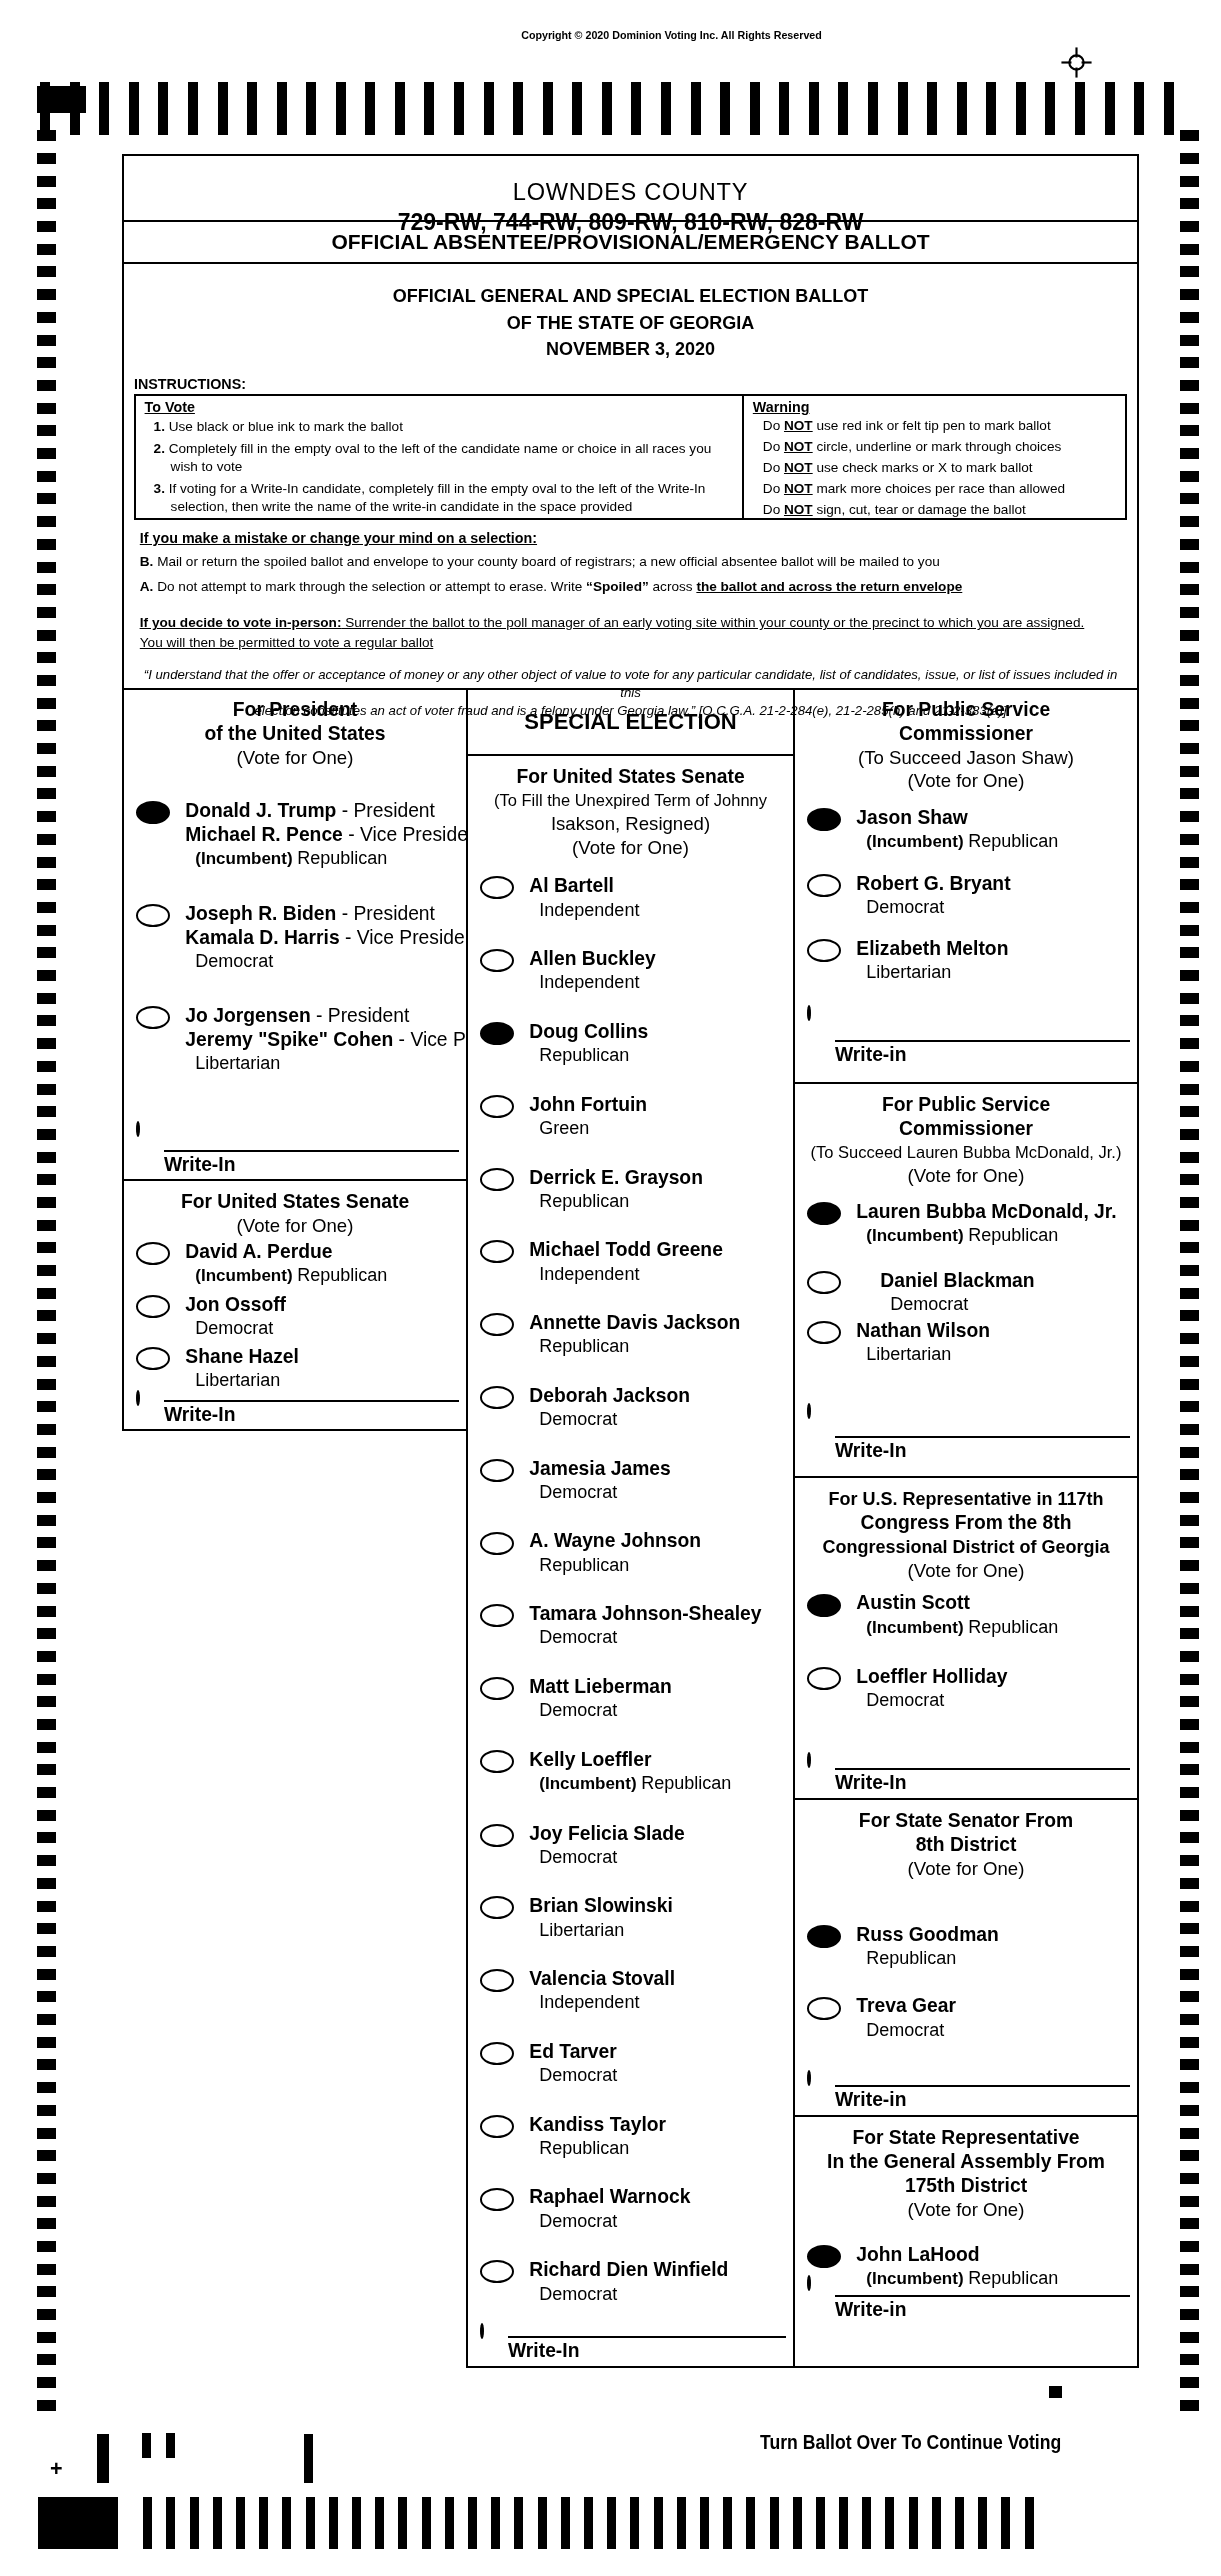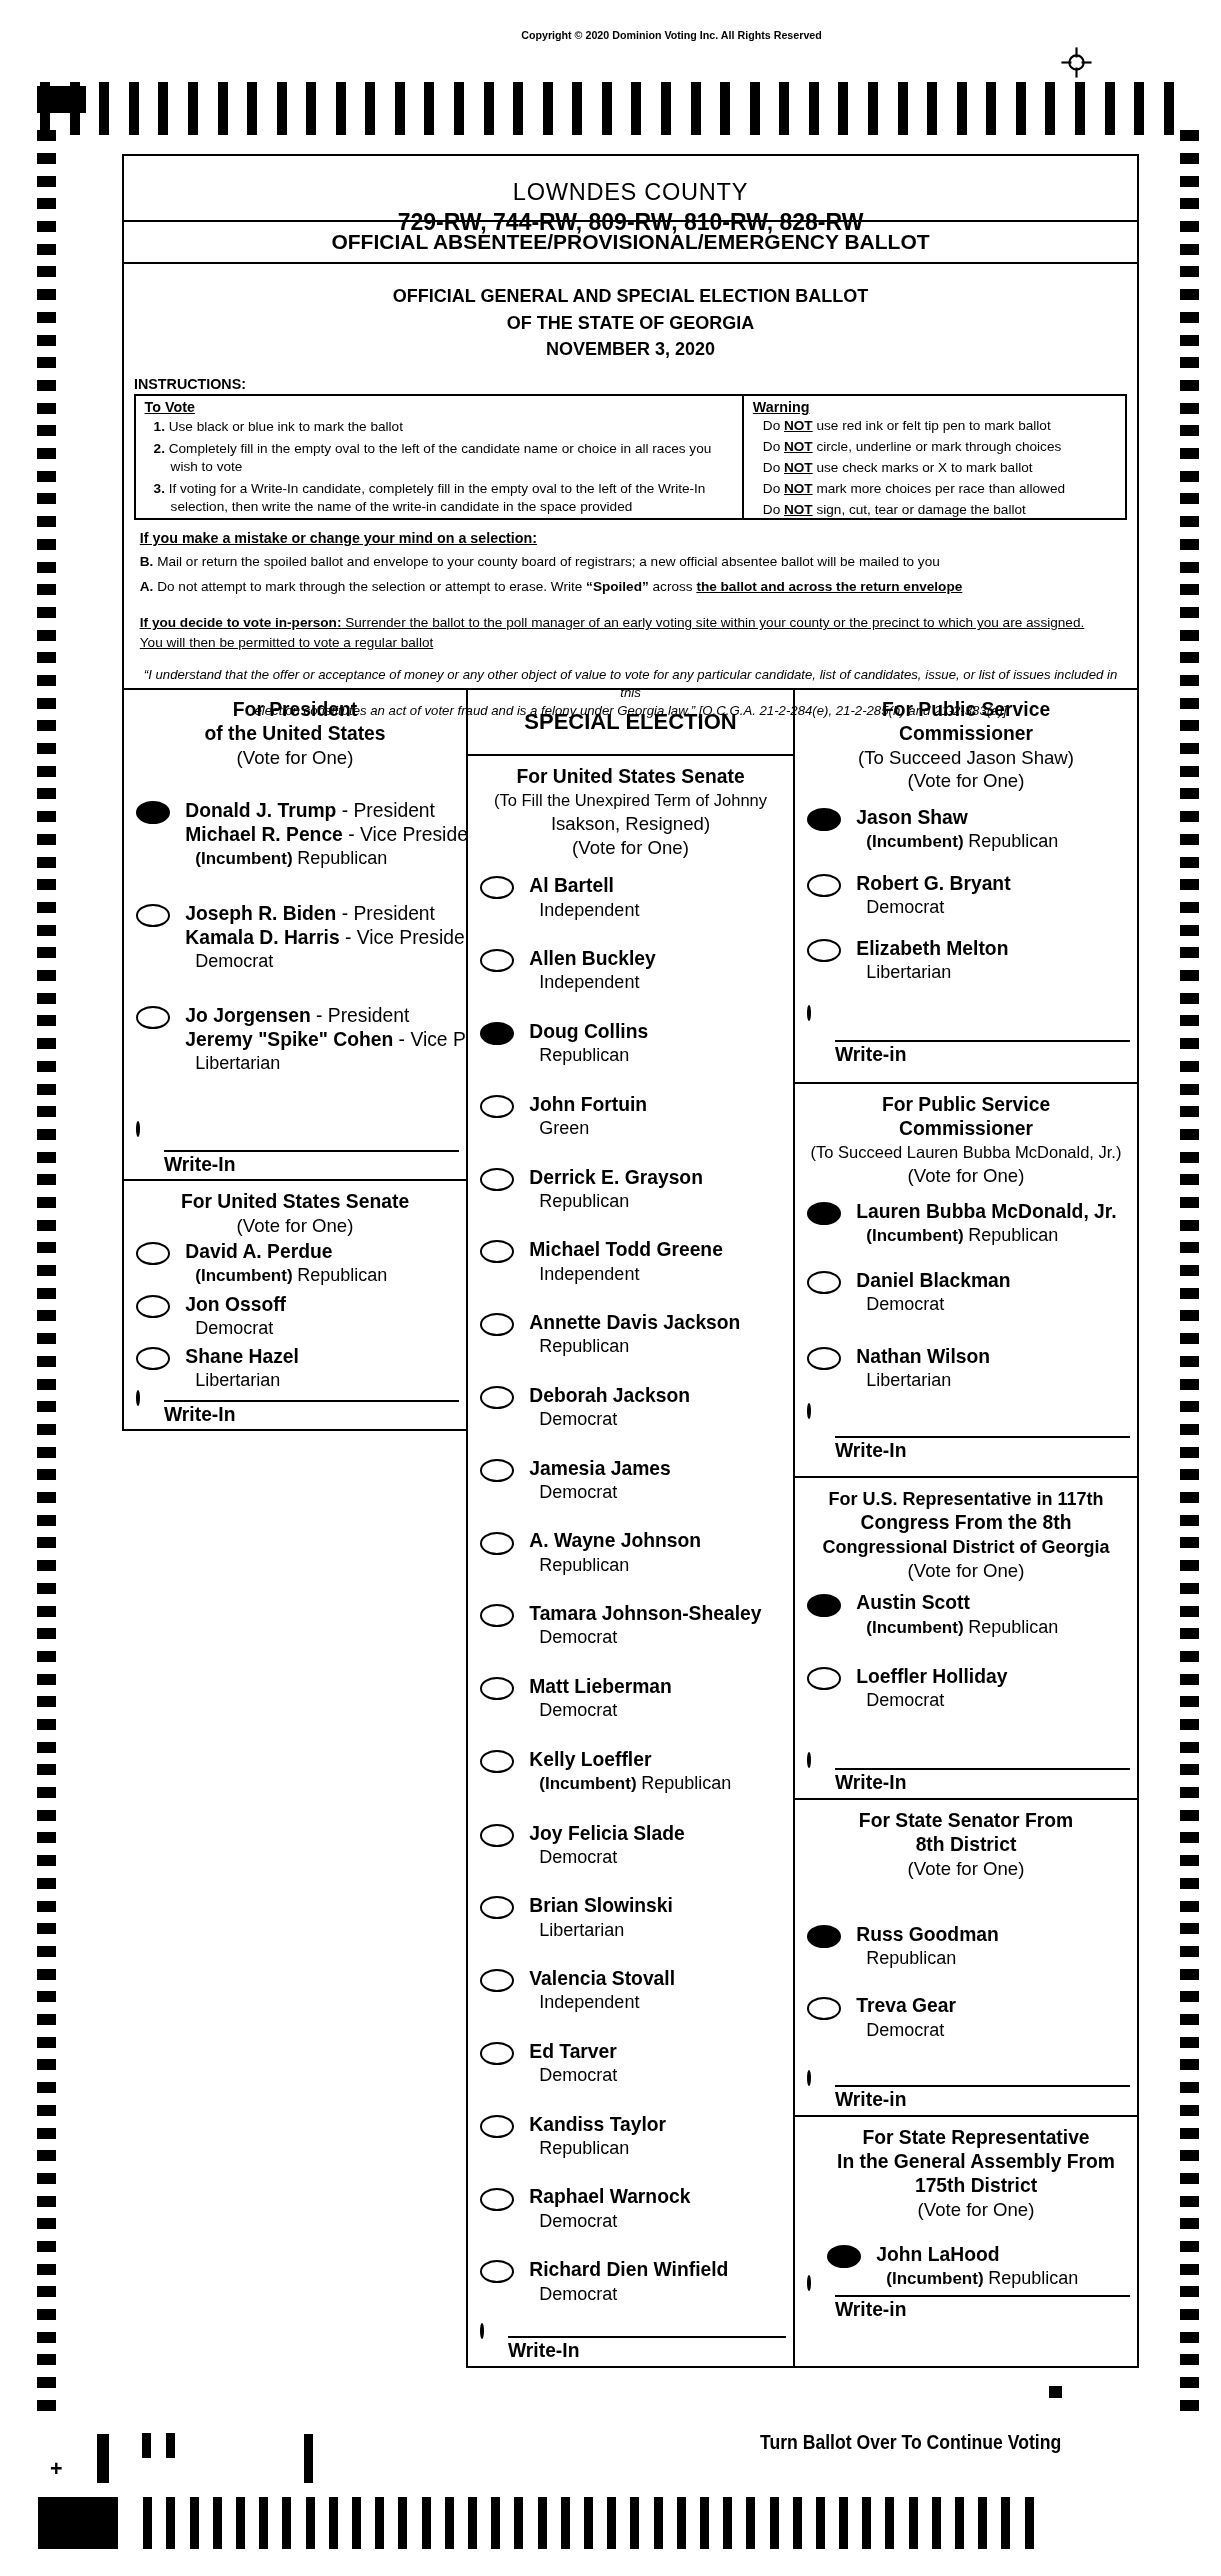--- a/index.html
+++ b/index.html
@@ -393,21 +393,21 @@
           <div class="rsub small">(To Succeed Lauren Bubba McDonald, Jr.)</div>
           <div class="rsub">(Vote for One)</div>
           <div class="cands" style="margin-top: 12px;">
             <div class="cand" style="margin-bottom: 21.5px;">
               <span class="oval filled"></span>
               <div class="ctext">
                 <div class="nline">Lauren Bubba McDonald, Jr.</div>
                 <div class="party"><span class="inc">(Incumbent) </span>Republican</div>
               </div>
             </div>
-            <div class="cand" style="margin-bottom: 30px;">
+            <div class="cand" style="margin-bottom: 4px; gap: 24px;">
               <span class="oval"></span>
               <div class="ctext">
                 <div class="nline">Daniel Blackman</div>
                 <div class="party">Democrat</div>
               </div>
             </div>
             <div class="cand" style="margin-bottom: 21.5px;">
               <span class="oval"></span>
               <div class="ctext">
                 <div class="nline">Nathan Wilson</div>
@@ -464,21 +464,21 @@
                 <div class="nline">Treva Gear</div>
                 <div class="party">Democrat</div>
               </div>
             </div>
           </div>
           <div class="blankrow" style="bottom: 31px;"><span class="oval"></span></div>
           <div class="wiwrap" style="bottom: 3.6px;">
             <div class="wilabel">Write-in</div>
           </div>
         </div>
-        <div class="race race-rep175 last" style="height: 208px; padding-left: 20px;">
+        <div class="race race-rep175 last" style="height: 208px;">
           <div class="rtitle">For State Representative</div>
           <div class="rtitle">In the General Assembly From</div>
           <div class="rtitle">175th District</div>
           <div class="rsub">(Vote for One)</div>
           <div class="cands" style="margin-top: 21.5px;">
             <div class="cand" style="margin-bottom: 0px;">
               <span class="oval filled"></span>
               <div class="ctext">
                 <div class="nline">John LaHood</div>
                 <div class="party"><span class="inc">(Incumbent) </span>Republican</div>

